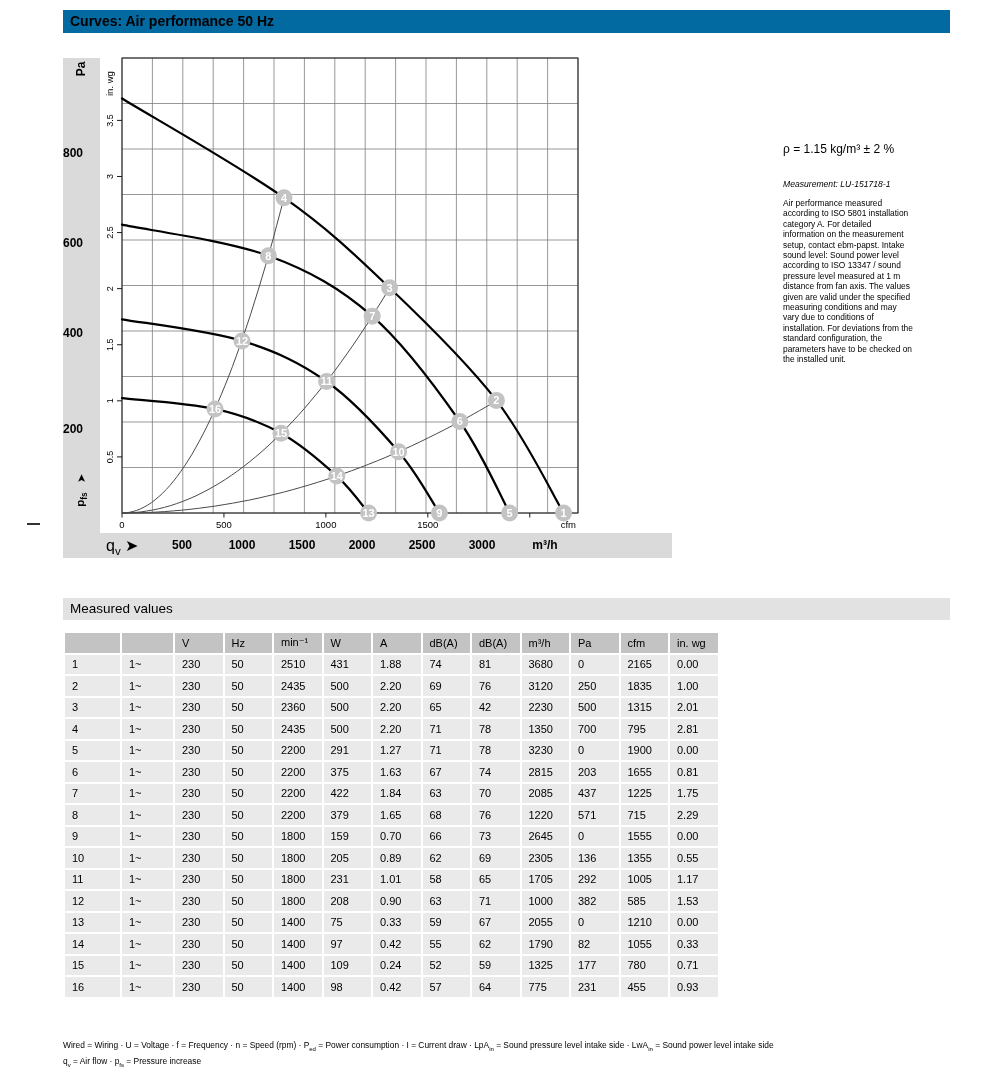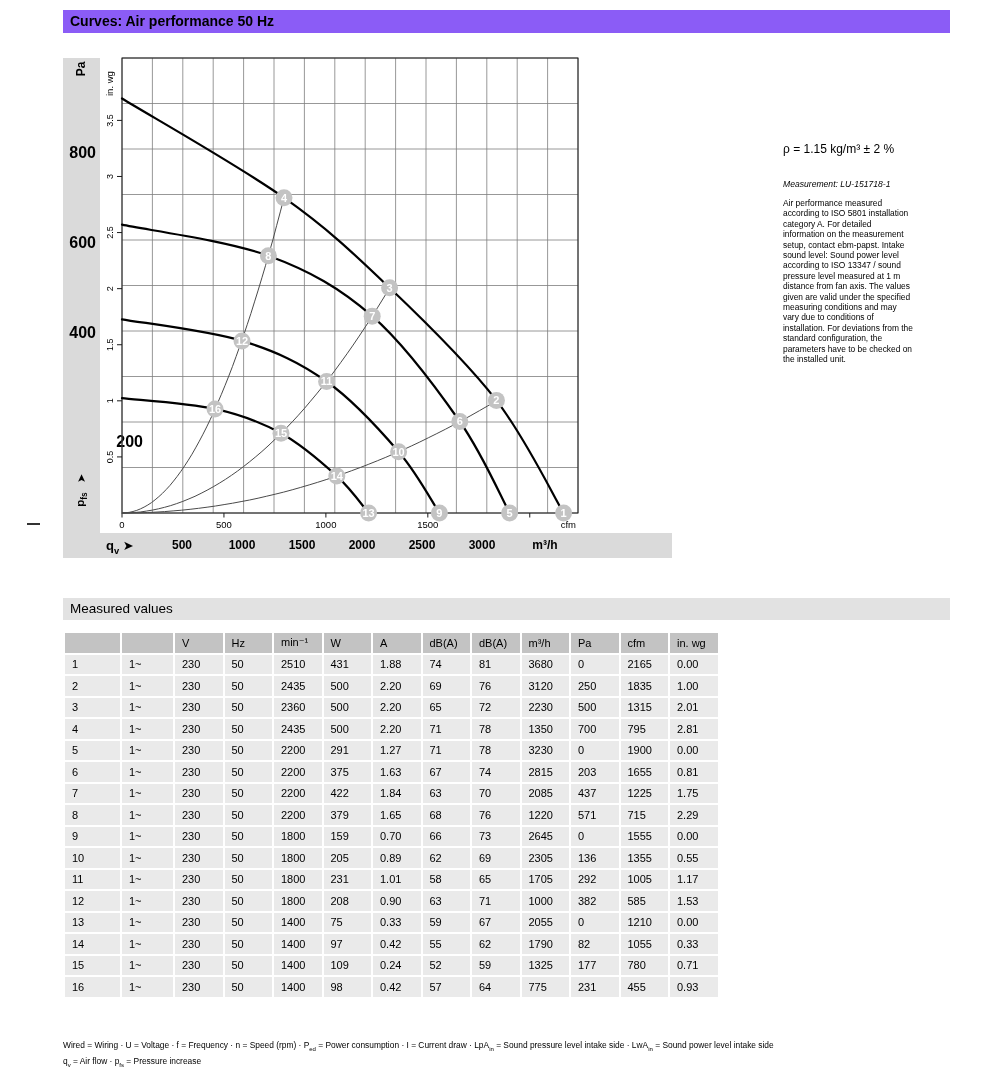--- a/index.html
+++ b/index.html
@@ -1,35 +1,35 @@
 <!DOCTYPE html>
 <html><head>
 <meta charset="utf-8">
 <style>
   html,body{margin:0;padding:0;background:#fff;}
   #page{position:relative;width:1000px;height:1076px;background:#fff;
         font-family:"Liberation Sans","DejaVu Sans",sans-serif;color:#000;overflow:hidden;}
   .abs{position:absolute;}
   
-  #curves-bar{left:63px;top:10px;width:887px;height:23px;background:#8b5cf6;
+  #curves-bar{left:63px;top:10px;width:887px;height:23px;background:#0369a1;
               font-size:14px;font-weight:bold;line-height:23px;padding-left:7px;box-sizing:border-box;}
   #measured-bar{left:63px;top:598px;width:887px;height:22px;background:#e2e2e2;
               font-size:13.5px;font-weight:400;line-height:22px;padding-left:7px;box-sizing:border-box;}
   
   #pa-band{left:63px;top:58px;width:37px;height:500px;background:#dadada;}
   #qv-band{left:100px;top:533px;width:572px;height:25px;background:#dadada;}
-  .pa-tick{position:absolute;left:0;width:33px;text-align:right;font-size:16px;font-weight:bold;height:14px;line-height:14px;}
+  .pa-tick{position:absolute;left:0;width:33px;text-align:left;font-size:12px;font-weight:bold;height:14px;line-height:14px;}
   .qv-tick{position:absolute;top:4px;transform:translateX(-50%);font-size:12px;font-weight:bold;height:17px;line-height:17px;}
   .rot{transform:rotate(-90deg);}
   #pa-label{left:63px;top:62px;width:37px;text-align:center;font-size:12px;font-weight:bold;}
   #pa-label span{display:inline-block;}
   #pfs-arrow{left:63px;top:472px;width:37px;text-align:center;font-size:11px;font-weight:bold;}
   #pfs-label{left:63px;top:492px;width:37px;text-align:center;font-size:11.5px;font-weight:bold;}
   #pfs-label span,#pfs-arrow span{display:inline-block;}
-  #qv-axis-label{position:absolute;left:6px;top:4px;font-size:13px;font-weight:bold;height:17px;line-height:17px;}
+  #qv-axis-label{position:absolute;left:6px;top:4px;font-size:16px;font-weight:normal;height:17px;line-height:17px;}
   #m3h-label{position:absolute;left:445px;top:4px;transform:translateX(-50%);font-size:12px;font-weight:bold;height:17px;line-height:17px;}
   #chart-svg{left:100px;top:48px;}
   
   #density-note{left:783px;top:142px;width:180px;font-size:12px;}
   #measurement-ref{left:783px;top:179px;width:180px;font-size:8.6px;font-style:italic;}
   #description-text{left:783px;top:198px;width:130px;font-size:8.4px;line-height:10.4px;}
   
   #margin-dash{left:27px;top:523px;width:13px;height:2px;background:#333;}
   
   #mv-table{left:63px;top:631px;border-collapse:separate;border-spacing:2.5px;font-size:11px;}
@@ -46,21 +46,21 @@
   sub{font-size:0.72em;}
 </style>
 </head>
 <body>
 
 <div id="page">
 
   <div class="abs" id="curves-bar">Curves: Air performance 50 Hz</div>
 
   <div class="abs" id="pa-band">
-      <div class="pa-tick" style="top: 377px; margin-left: 47px;">200</div>
+      <div class="pa-tick" style="top: 364px;">200</div>
       <div class="pa-tick" style="top: 267.802px;">400</div>
       <div class="pa-tick" style="top: 177.703px;">600</div>
       <div class="pa-tick" style="top: 87.604px;">800</div>
     </div>
   <div class="abs" id="pa-label"><span class="rot">Pa</span></div>
   <div class="abs" id="pfs-arrow"><span class="rot">➤</span></div>
   <div class="abs" id="pfs-label"><span class="rot">p<sub>fs</sub></span></div>
 
   <div class="abs" id="qv-band">
     <span id="qv-axis-label">q<sub>v</sub>  ➤</span>
@@ -263,21 +263,21 @@
         </tr>
         <tr>
           <td class="val c0">3</td>
           <td class="val c1">1~</td>
           <td class="val cn">230</td>
           <td class="val cn">50</td>
           <td class="val cn">2360</td>
           <td class="val cn">500</td>
           <td class="val cn">2.20</td>
           <td class="val cn">65</td>
-          <td class="val cn">72</td>
+          <td class="val cn">42</td>
           <td class="val cn">2230</td>
           <td class="val cn">500</td>
           <td class="val cn">1315</td>
           <td class="val cn">2.01</td>
         </tr>
         <tr>
           <td class="val c0">4</td>
           <td class="val c1">1~</td>
           <td class="val cn">230</td>
           <td class="val cn">50</td>

